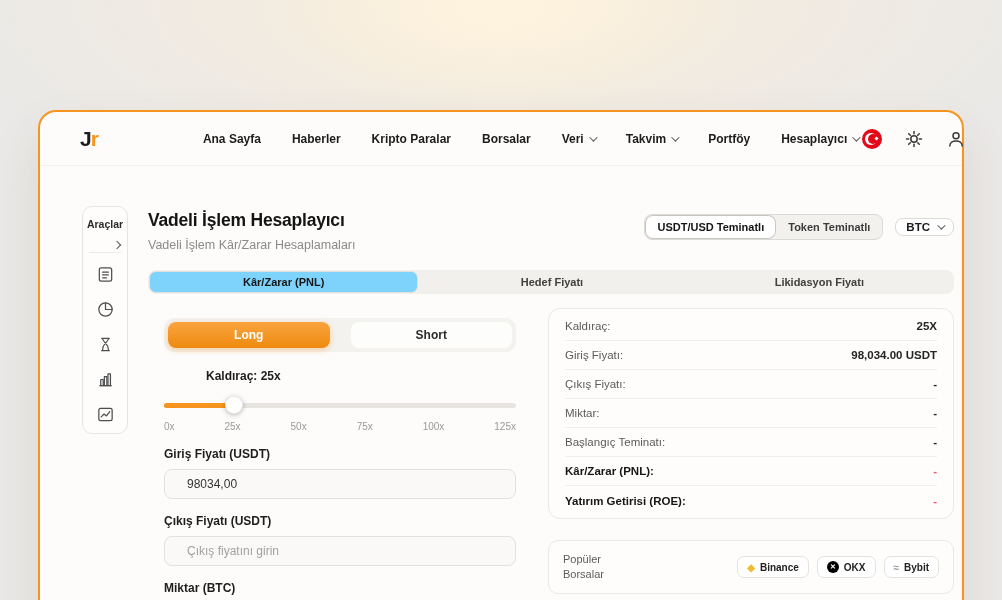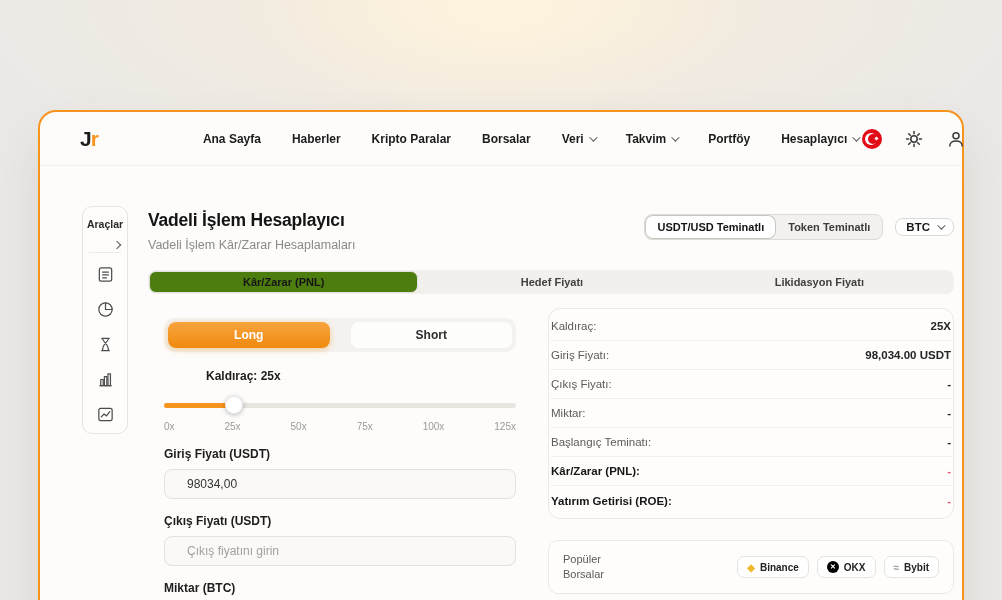--- a/index.html
+++ b/index.html
@@ -68,21 +68,21 @@
     box-shadow:inset 0 0 0 1px #c9c6c1; border-radius:8px; }
   .coin-select { display:flex; align-items:center; gap:7px; height:18px; padding:0 10px;
     background:#fff; border:1px solid #dcdad6; border-radius:8px; font-size:11.5px; font-weight:700;
     color:#1a1a1a; cursor:pointer; }
 
   
   .tabsbar { position:absolute; left:108px; right:8px; top:158px; height:24px;
     background:#f2f0ed; border-radius:8px; display:flex; padding:1px; }
   .tab { flex:1; display:flex; align-items:center; justify-content:center; font-size:11px;
     font-weight:600; color:#40403e; cursor:pointer; border-radius:7px; }
-  .tab.active { background:#4d7c0f; border:1px solid #e3e1de; font-weight:700; color:#161616; }
+  .tab.active { background:#7dd3fc; border:1px solid #e3e1de; font-weight:700; color:#161616; }
 
   
   .form-panel { position:absolute; left:124px; top:206px; width:352px; }
   .position-toggle { display:flex; gap:21px; background:#f4f2ef; border-radius:10px; padding:4px; }
   .pos-btn { flex:1; height:26px; border:none; border-radius:8px; font-size:12px; font-weight:700;
     cursor:pointer; font-family:inherit; }
   .pos-btn.long { background:linear-gradient(180deg,#f9a43f,#ee8a0e); color:#fff;
     box-shadow:0 2px 6px rgba(238,138,14,.35); }
   .pos-btn.short { background:#fdfdfc; color:#2c2c2c; }
   .lev-label { margin-top:17px; font-size:12px; font-weight:700; color:#1d1d1d;padding-left:42px; }
@@ -94,21 +94,21 @@
     box-shadow:0 1px 5px rgba(0,0,0,.28); cursor:grab; }
   .ticks { display:flex; justify-content:space-between; margin-top:7px; font-size:10px; color:#9a9a9a; }
   .field-label { margin-top:15px; font-size:12px; font-weight:700; color:#1d1d1d; }
   .field-input { margin-top:8px; width:100%; height:30px; background:#faf9f7;
     border:1px solid #e3e1de; border-radius:8px; padding:0 22px; font-size:12px; color:#333;
     font-family:inherit; outline:none; }
   .field-input::placeholder { color:#a3a19e; }
 
   
   .results-panel { position:absolute; left:508px; right:8px; top:196px;
-    border:1px solid #ebe9e6; border-radius:12px; background:#fefdfc; padding:3px 2px; }
+    border:1px solid #ebe9e6; border-radius:12px; background:#fefdfc; padding:3px 16px; }
   .res-row { height:29px; display:flex; align-items:center; justify-content:space-between;
     border-bottom:1px solid #f1efec; }
   .res-row:last-child { border-bottom:none; }
   .res-label { font-size:11.5px; color:#5d5b58; }
   .res-value { font-size:11.5px; color:#242424; font-weight:600; }
   .res-row.strong .res-label { font-weight:700; color:#161616; }
   .res-value.neg { color:#e8556d; font-weight:700; }
 
   
   .exchanges { position:absolute; left:508px; right:8px; top:428px; height:54px;

